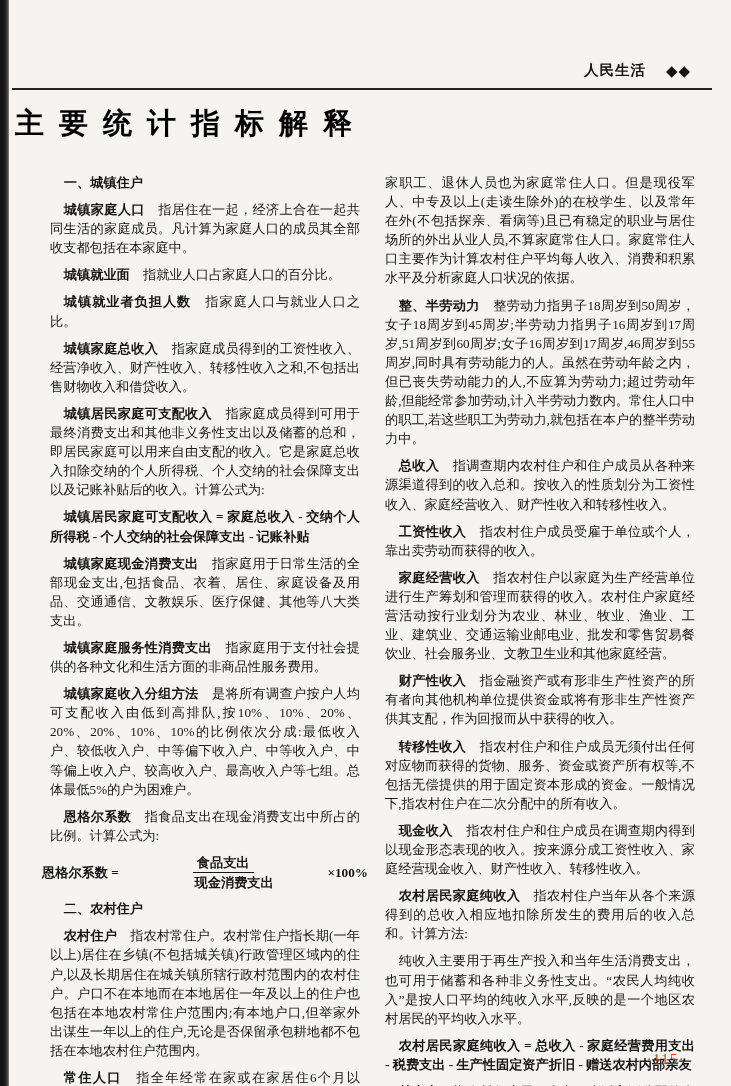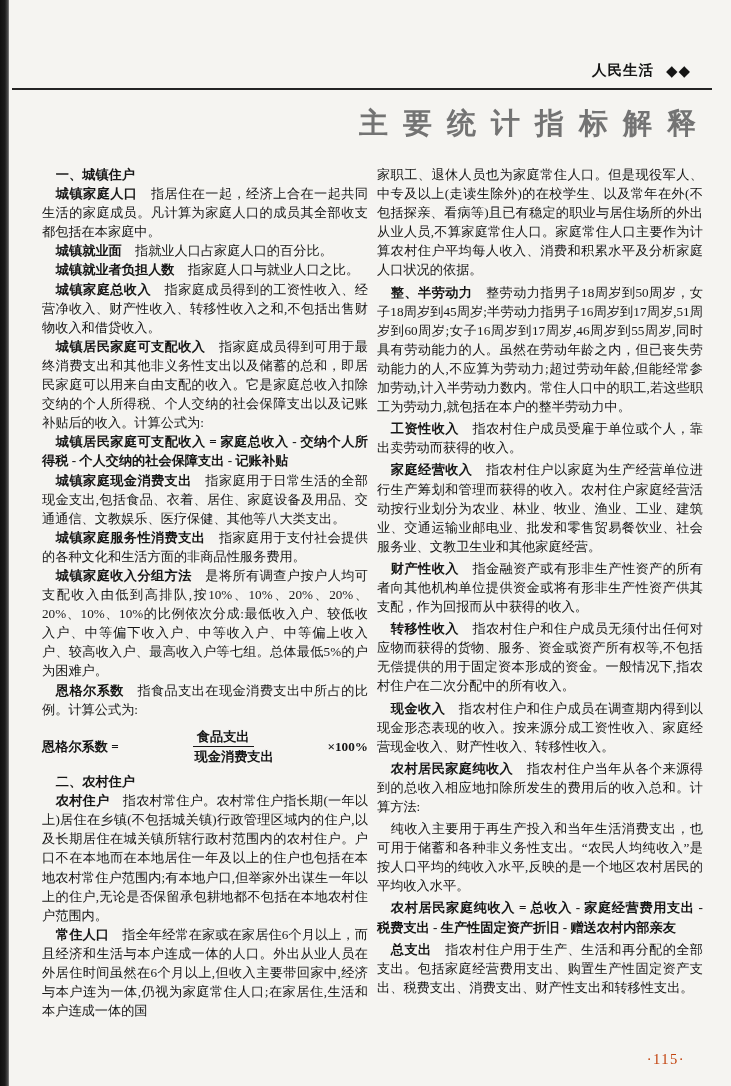--- a/index.html
+++ b/index.html
@@ -10,42 +10,42 @@
     -webkit-font-smoothing:antialiased;
   }
   .binding-strip{
     position:absolute;left:0;top:0;width:9px;height:1086px;
     background:linear-gradient(90deg,#101010 0%,#1c1c1c 55%,#4a4a4a 85%,#8a8a8a 100%);
   }
   .running-head{
     position:absolute;top:61px;right:40px;
     font-family:"Liberation Sans","DejaVu Sans",sans-serif;
     font-weight:700;font-size:14.5px;letter-spacing:1px;
-    display:flex;align-items:center;gap:12px;color:#141414;
+    display:flex;align-items:center;gap:20px;color:#141414;
   }
   .running-head .marker{font-size:15px;letter-spacing:1px;}
   .head-rule{
     position:absolute;top:88px;left:12px;width:700px;height:2.4px;
     background:#242424;
   }
   .page-title{
-    position:absolute;top:104px;left:0;width:711px;text-align:right;
+    position:absolute;top:104px;left:0;width:711px;text-align:left;
     font-family:"Liberation Sans","DejaVu Sans",sans-serif;
-    font-weight:700;font-size:29px;color:#737373;
+    font-weight:700;font-size:29px;color:#000000;
     letter-spacing:15px;text-indent:15px;white-space:nowrap;
   }
   .content{
     position:absolute;top:165px;left:42px;width:661px;
     display:flex;gap:9px;
     font-size:13.2px;line-height:19.1px;color:#161616;
   }
   .col{flex:1 1 0;min-width:0;}
   .para{
     text-align:justify;text-justify:inter-ideograph;
-    margin:0;
+    margin:8px;
   }
   .col--right .para{margin-bottom:3px;}
   .para.section,.para.def,.para.formula,.para.plain{text-indent:1.05em;}
   .para.cont{text-indent:0;}
   .para.section{
     font-family:"Liberation Sans","DejaVu Sans",sans-serif;
     font-weight:700;
   }
   .para.formula{font-weight:700;}
   .term{
@@ -103,20 +103,21 @@
         </span>
         <span>×100%</span>
       </div>
       <div class="para section">二、农村住户</div>
       <div class="para def"><b class="term">农村住户</b>　指农村常住户。农村常住户指长期(一年以上)居住在乡镇(不包括城关镇)行政管理区域内的住户,以及长期居住在城关镇所辖行政村范围内的农村住户。户口不在本地而在本地居住一年及以上的住户也包括在本地农村常住户范围内;有本地户口,但举家外出谋生一年以上的住户,无论是否保留承包耕地都不包括在本地农村住户范围内。</div>
       <div class="para def"><b class="term">常住人口</b>　指全年经常在家或在家居住6个月以上，而且经济和生活与本户连成一体的人口。外出从业人员在外居住时间虽然在6个月以上,但收入主要带回家中,经济与本户连为一体,仍视为家庭常住人口;在家居住,生活和本户连成一体的国</div>
     </div>
   <div class="col col--right">
       <div class="para cont">家职工、退休人员也为家庭常住人口。但是现役军人、中专及以上(走读生除外)的在校学生、以及常年在外(不包括探亲、看病等)且已有稳定的职业与居住场所的外出从业人员,不算家庭常住人口。家庭常住人口主要作为计算农村住户平均每人收入、消费和积累水平及分析家庭人口状况的依据。</div>
       <div class="para def"><b class="term">整、半劳动力</b>　整劳动力指男子18周岁到50周岁，女子18周岁到45周岁;半劳动力指男子16周岁到17周岁,51周岁到60周岁;女子16周岁到17周岁,46周岁到55周岁,同时具有劳动能力的人。虽然在劳动年龄之内，但已丧失劳动能力的人,不应算为劳动力;超过劳动年龄,但能经常参加劳动,计入半劳动力数内。常住人口中的职工,若这些职工为劳动力,就包括在本户的整半劳动力中。</div>
+      <div class="para def"><b class="term">总收入</b>　指调查期内农村住户和住户成员从各种来源渠道得到的收入总和。按收入的性质划分为工资性收入、家庭经营收入、财产性收入和转移性收入。</div>
       <div class="para def"><b class="term">工资性收入</b>　指农村住户成员受雇于单位或个人，靠出卖劳动而获得的收入。</div>
       <div class="para def"><b class="term">家庭经营收入</b>　指农村住户以家庭为生产经营单位进行生产筹划和管理而获得的收入。农村住户家庭经营活动按行业划分为农业、林业、牧业、渔业、工业、建筑业、交通运输业邮电业、批发和零售贸易餐饮业、社会服务业、文教卫生业和其他家庭经营。</div>
       <div class="para def"><b class="term">财产性收入</b>　指金融资产或有形非生产性资产的所有者向其他机构单位提供资金或将有形非生产性资产供其支配，作为回报而从中获得的收入。</div>
       <div class="para def"><b class="term">转移性收入</b>　指农村住户和住户成员无须付出任何对应物而获得的货物、服务、资金或资产所有权等,不包括无偿提供的用于固定资本形成的资金。一般情况下,指农村住户在二次分配中的所有收入。</div>
       <div class="para def"><b class="term">现金收入</b>　指农村住户和住户成员在调查期内得到以现金形态表现的收入。按来源分成工资性收入、家庭经营现金收入、财产性收入、转移性收入。</div>
       <div class="para def"><b class="term">农村居民家庭纯收入</b>　指农村住户当年从各个来源得到的总收入相应地扣除所发生的费用后的收入总和。计算方法:</div>
       <div class="para plain">纯收入主要用于再生产投入和当年生活消费支出，也可用于储蓄和各种非义务性支出。“农民人均纯收入”是按人口平均的纯收入水平,反映的是一个地区农村居民的平均收入水平。</div>
       <div class="para formula">农村居民家庭纯收入 = 总收入 - 家庭经营费用支出 - 税费支出 - 生产性固定资产折旧 - 赠送农村内部亲友</div>
       <div class="para def"><b class="term">总支出</b>　指农村住户用于生产、生活和再分配的全部支出。包括家庭经营费用支出、购置生产性固定资产支出、税费支出、消费支出、财产性支出和转移性支出。</div>
     </div>

